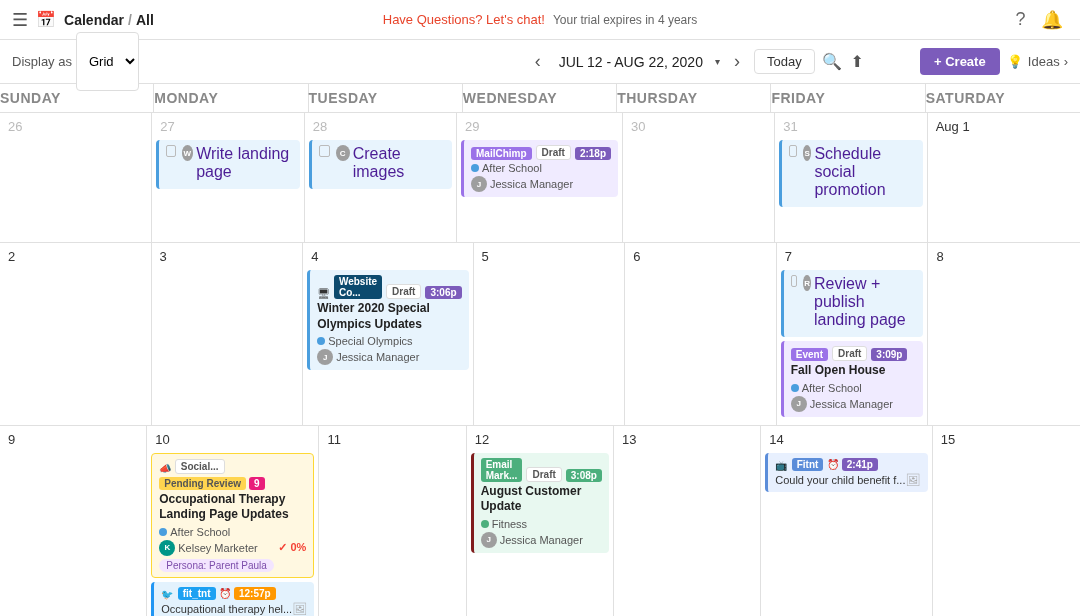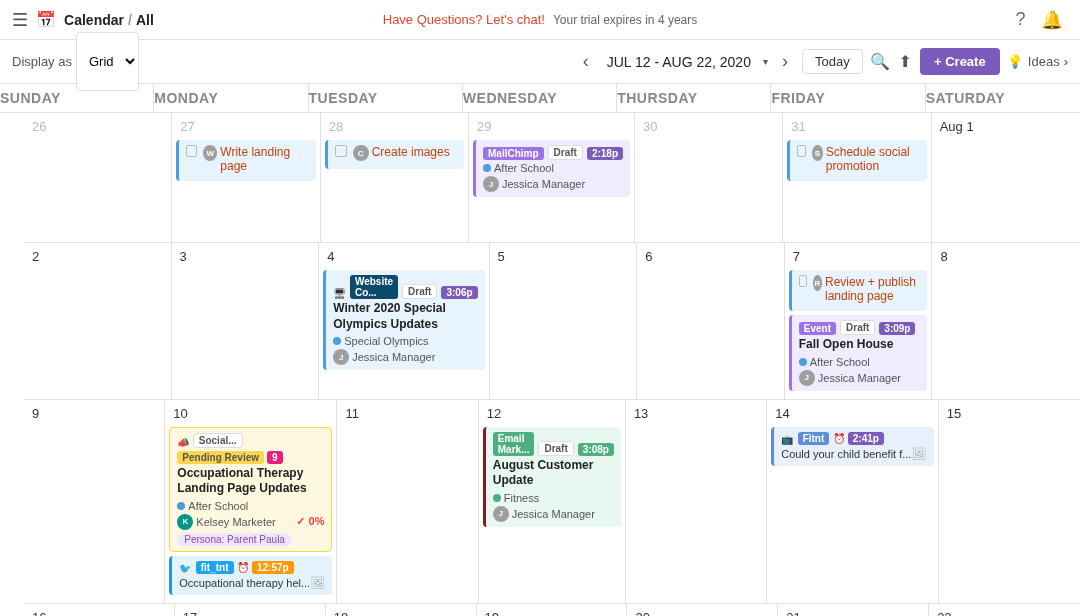--- a/index.html
+++ b/index.html
@@ -28,31 +28,31 @@
     }
     .display-as { display: flex; align-items: center; gap: 4px; font-size: 13px; color: #555; }
     .display-dropdown { border: 1px solid #ddd; border-radius: 4px; padding: 20px 8px; font-size: 13px; cursor: pointer; background: #fff; }
     .spacer { flex: 1; }
     .nav-btn { background: none; border: none; cursor: pointer; color: #555; font-size: 18px; padding: 4px 6px; }
     .date-range { font-size: 14px; font-weight: 400; color: #222; padding: 0 4px; cursor: pointer; }
     .chevron-down { font-size: 10px; color: #555; }
     .today-btn { border: 1px solid #ddd; border-radius: 4px; padding: 4px 12px; font-size: 13px; cursor: pointer; background: #fff; color: #333; }
     .search-btn { background: none; border: none; cursor: pointer; color: #555; font-size: 16px; }
     .share-btn { background: none; border: none; cursor: pointer; color: #555; font-size: 16px; }
-    .create-btn { background: #7c5cbb; color: #fff; border: none; border-radius: 4px; padding: 6px 14px; font-size: 13px; font-weight: 600; cursor: pointer; display: flex; align-items: center; gap: 4px; }
+    .create-btn { background: #7c5cbb; color: #fff; border: none; border-radius: 4px; padding: 6px 14px; font-size: 13px; font-weight: 600; cursor: pointer; display: flex; align-items: center; gap: 4px; margin-left: 48px; }
     .ideas-btn { display: flex; align-items: center; gap: 4px; background: none; border: none; cursor: pointer; color: #555; font-size: 13px; font-weight: 500; }
     .lightbulb { color: #f5a623; }
 
     
     .calendar { width: 100%; height: calc(616px - 84px); overflow-y: auto; }
     .cal-header { display: grid; grid-template-columns: repeat(7, 1fr); border-bottom: 1px solid #e0e0e0; }
     .cal-day-header { padding: 6px 0; font-size: 14px; font-weight: 600; color: #888; text-transform: uppercase; letter-spacing: 0.5px; border-right: 1px solid #e0e0e0; }
     .cal-day-header:last-child { border-right: none; }
 
-    .cal-grid { display: grid; grid-template-columns: repeat(7, 1fr); margin-left: 24px; }
+    .cal-grid { display: grid; grid-template-columns: repeat(7, 1fr); }
     .cal-cell {
       min-height: 130px; border-right: 1px solid #e0e0e0; border-bottom: 1px solid #e0e0e0;
       padding: 4px; vertical-align: top; position: relative;
     }
     .cal-cell:last-child { border-right: none; }
     .cal-cell.other-month .day-num { color: #bbb; }
     .day-num { font-size: 13px; font-weight: 500; color: #333; padding: 2px 4px; margin-bottom: 4px; display: inline-block; }
 
     
     .card {
@@ -83,21 +83,21 @@
     .tag-text { font-size: 11px; color: #555; }
     .card-person { display: flex; align-items: center; gap: 3px; margin-top: 2px; }
     .avatar { width: 16px; height: 16px; border-radius: 50%; display: inline-flex; align-items: center; justify-content: center; font-size: 8px; color: #fff; font-weight: 600; }
     .av-gray { background: #9e9e9e; }
     .av-teal { background: #009688; }
     .person-name { font-size: 11px; color: #555; }
     .percent-red { color: #f44336; }
     .persona-tag { background: #f3e5ff; color: #7c4daa; border-radius: 10px; padding: 1px 7px; font-size: 10px; font-weight: 500; display: inline-block; margin-top: 3px; }
     .checkbox { width: 12px; height: 12px; border: 1.5px solid #bbb; border-radius: 2px; display: inline-block; margin-right: 3px; vertical-align: middle; }
     .task-row { display: flex; align-items: flex-start; gap: 3px; margin-bottom: 3px; }
-    .task-text { font-size: 12px; color: #c2410c; }
+    .task-text { font-size: 16px; color: #4c1d95; }
     .img-icon { font-size: 12px; color: #aaa; }
     .ellipsis-text { white-space: nowrap; overflow: hidden; text-overflow: ellipsis; max-width: 140px; }
   </style>
 </head>
 <body>
 
 <div class="top-bar">
   <div class="top-bar-left">
     <span class="hamburger">☰</span>
     <span class="app-icon">📅</span>

